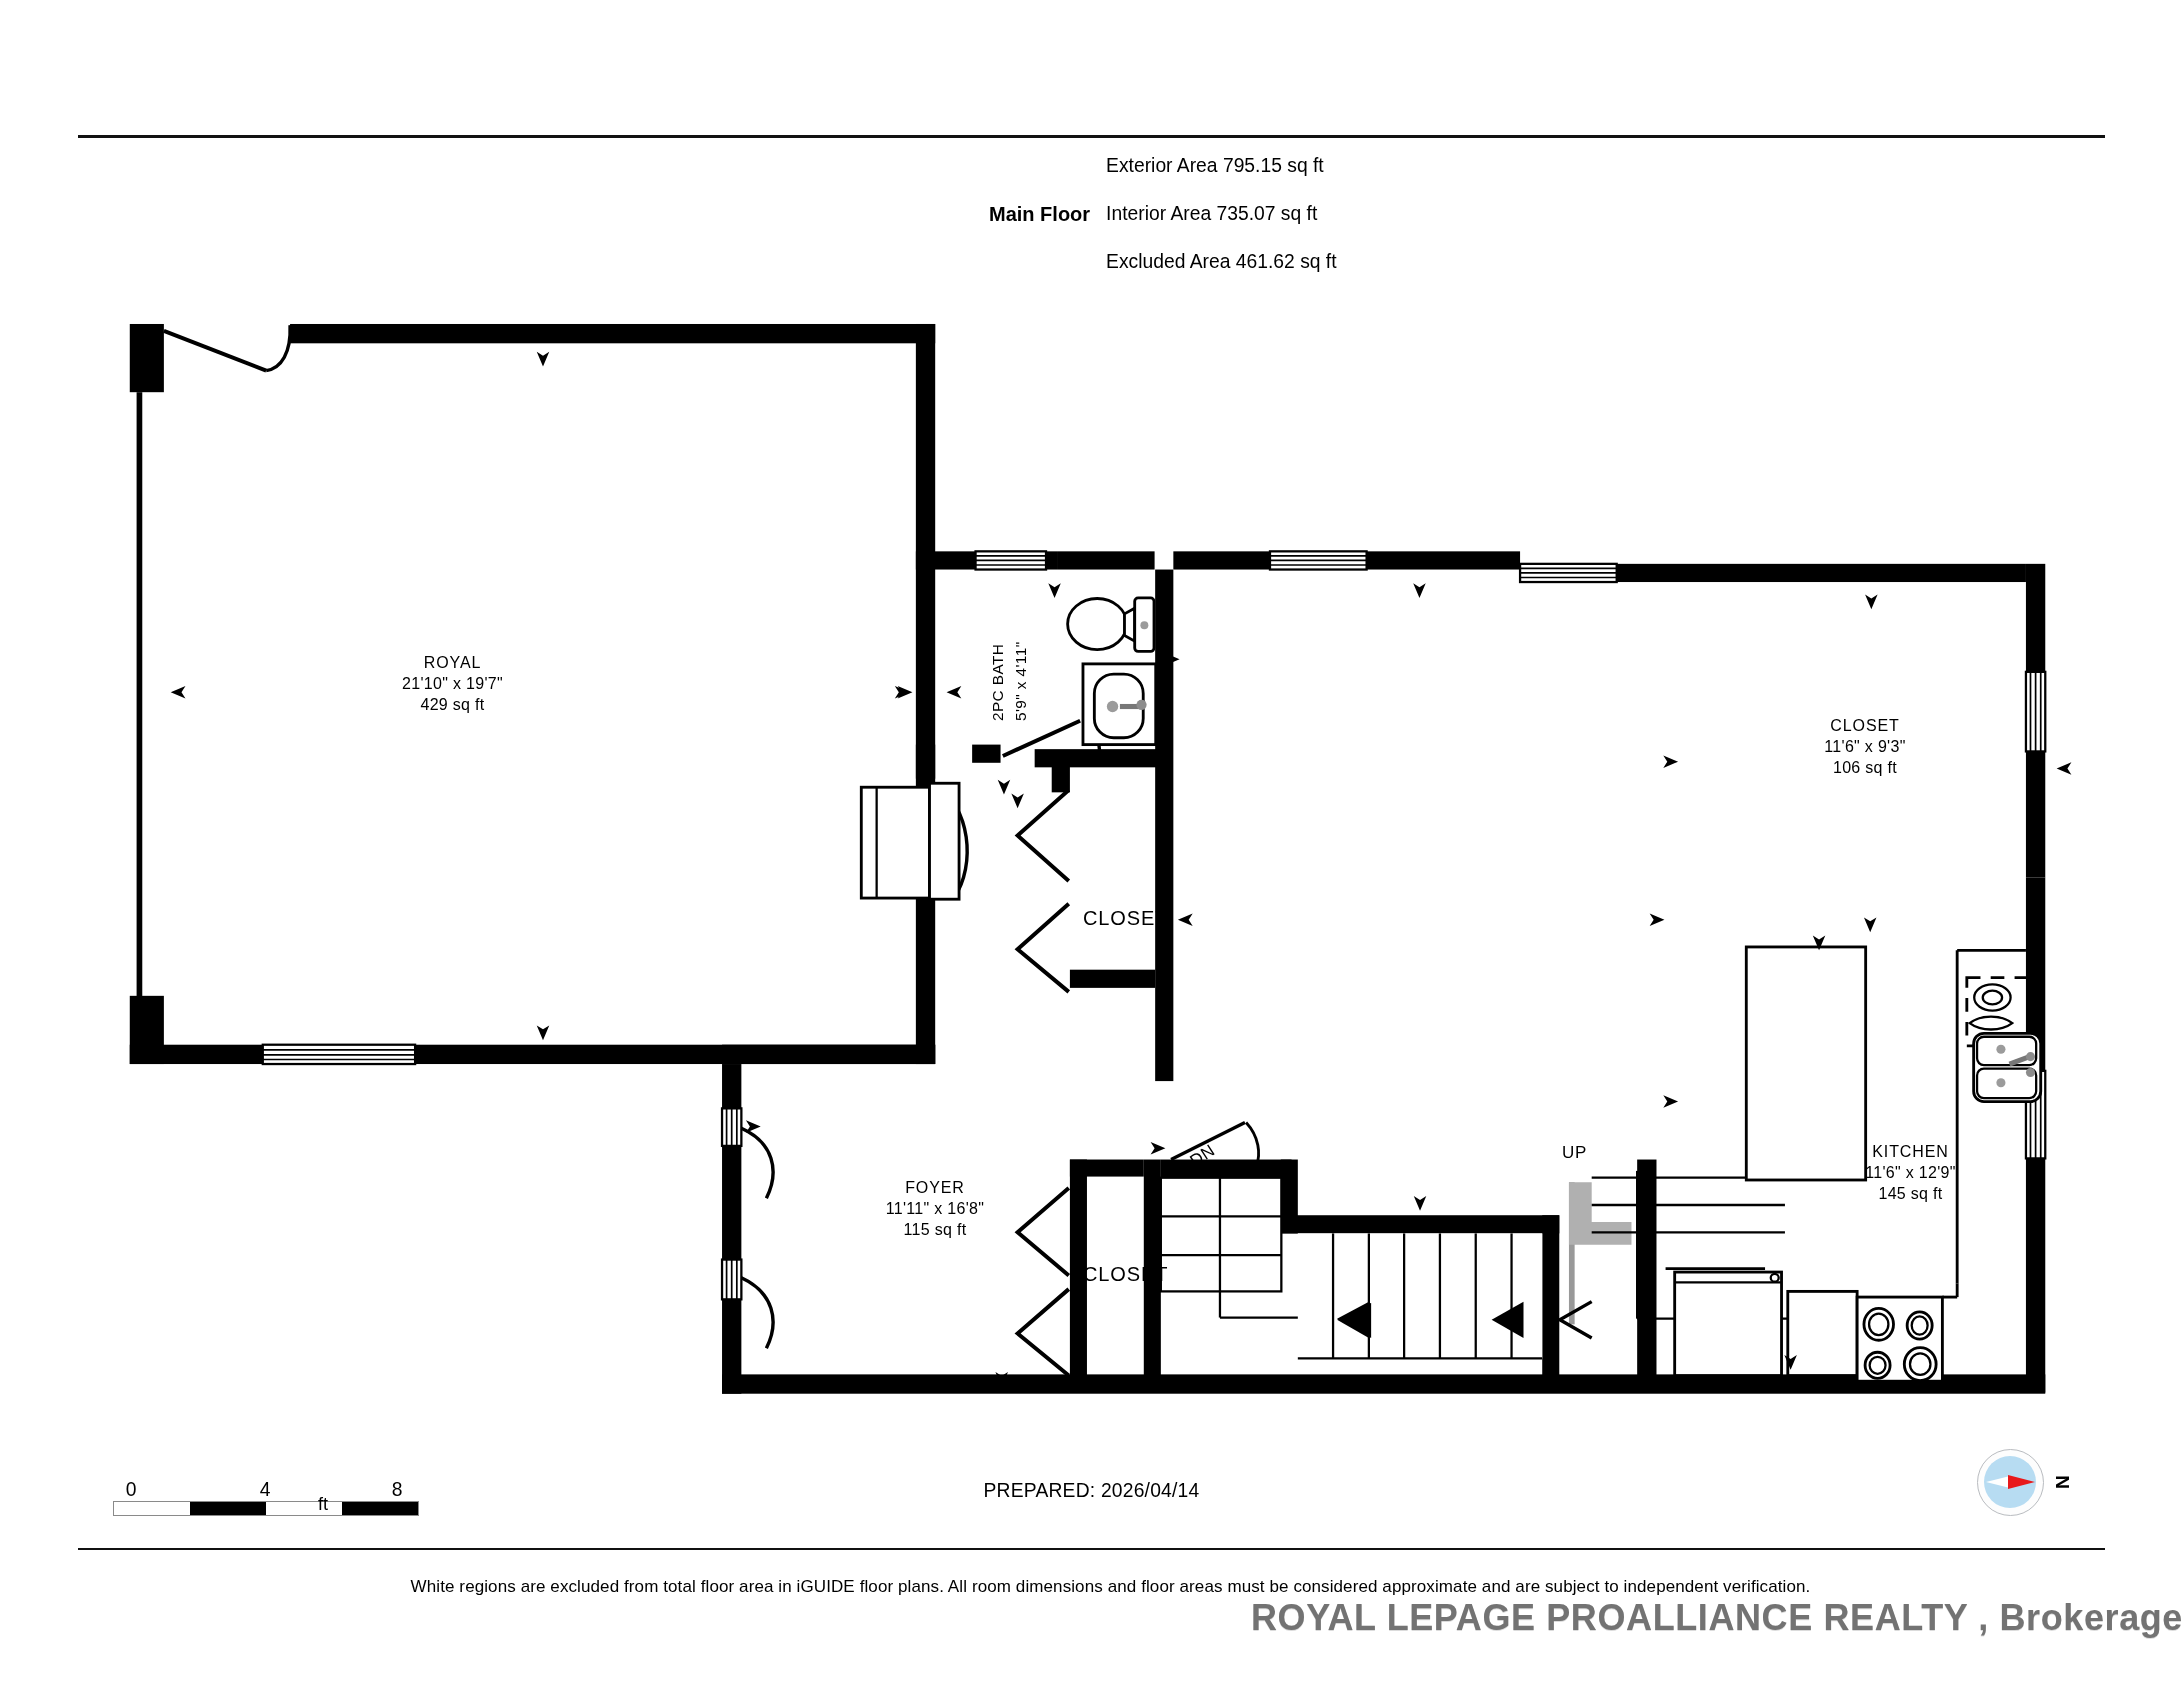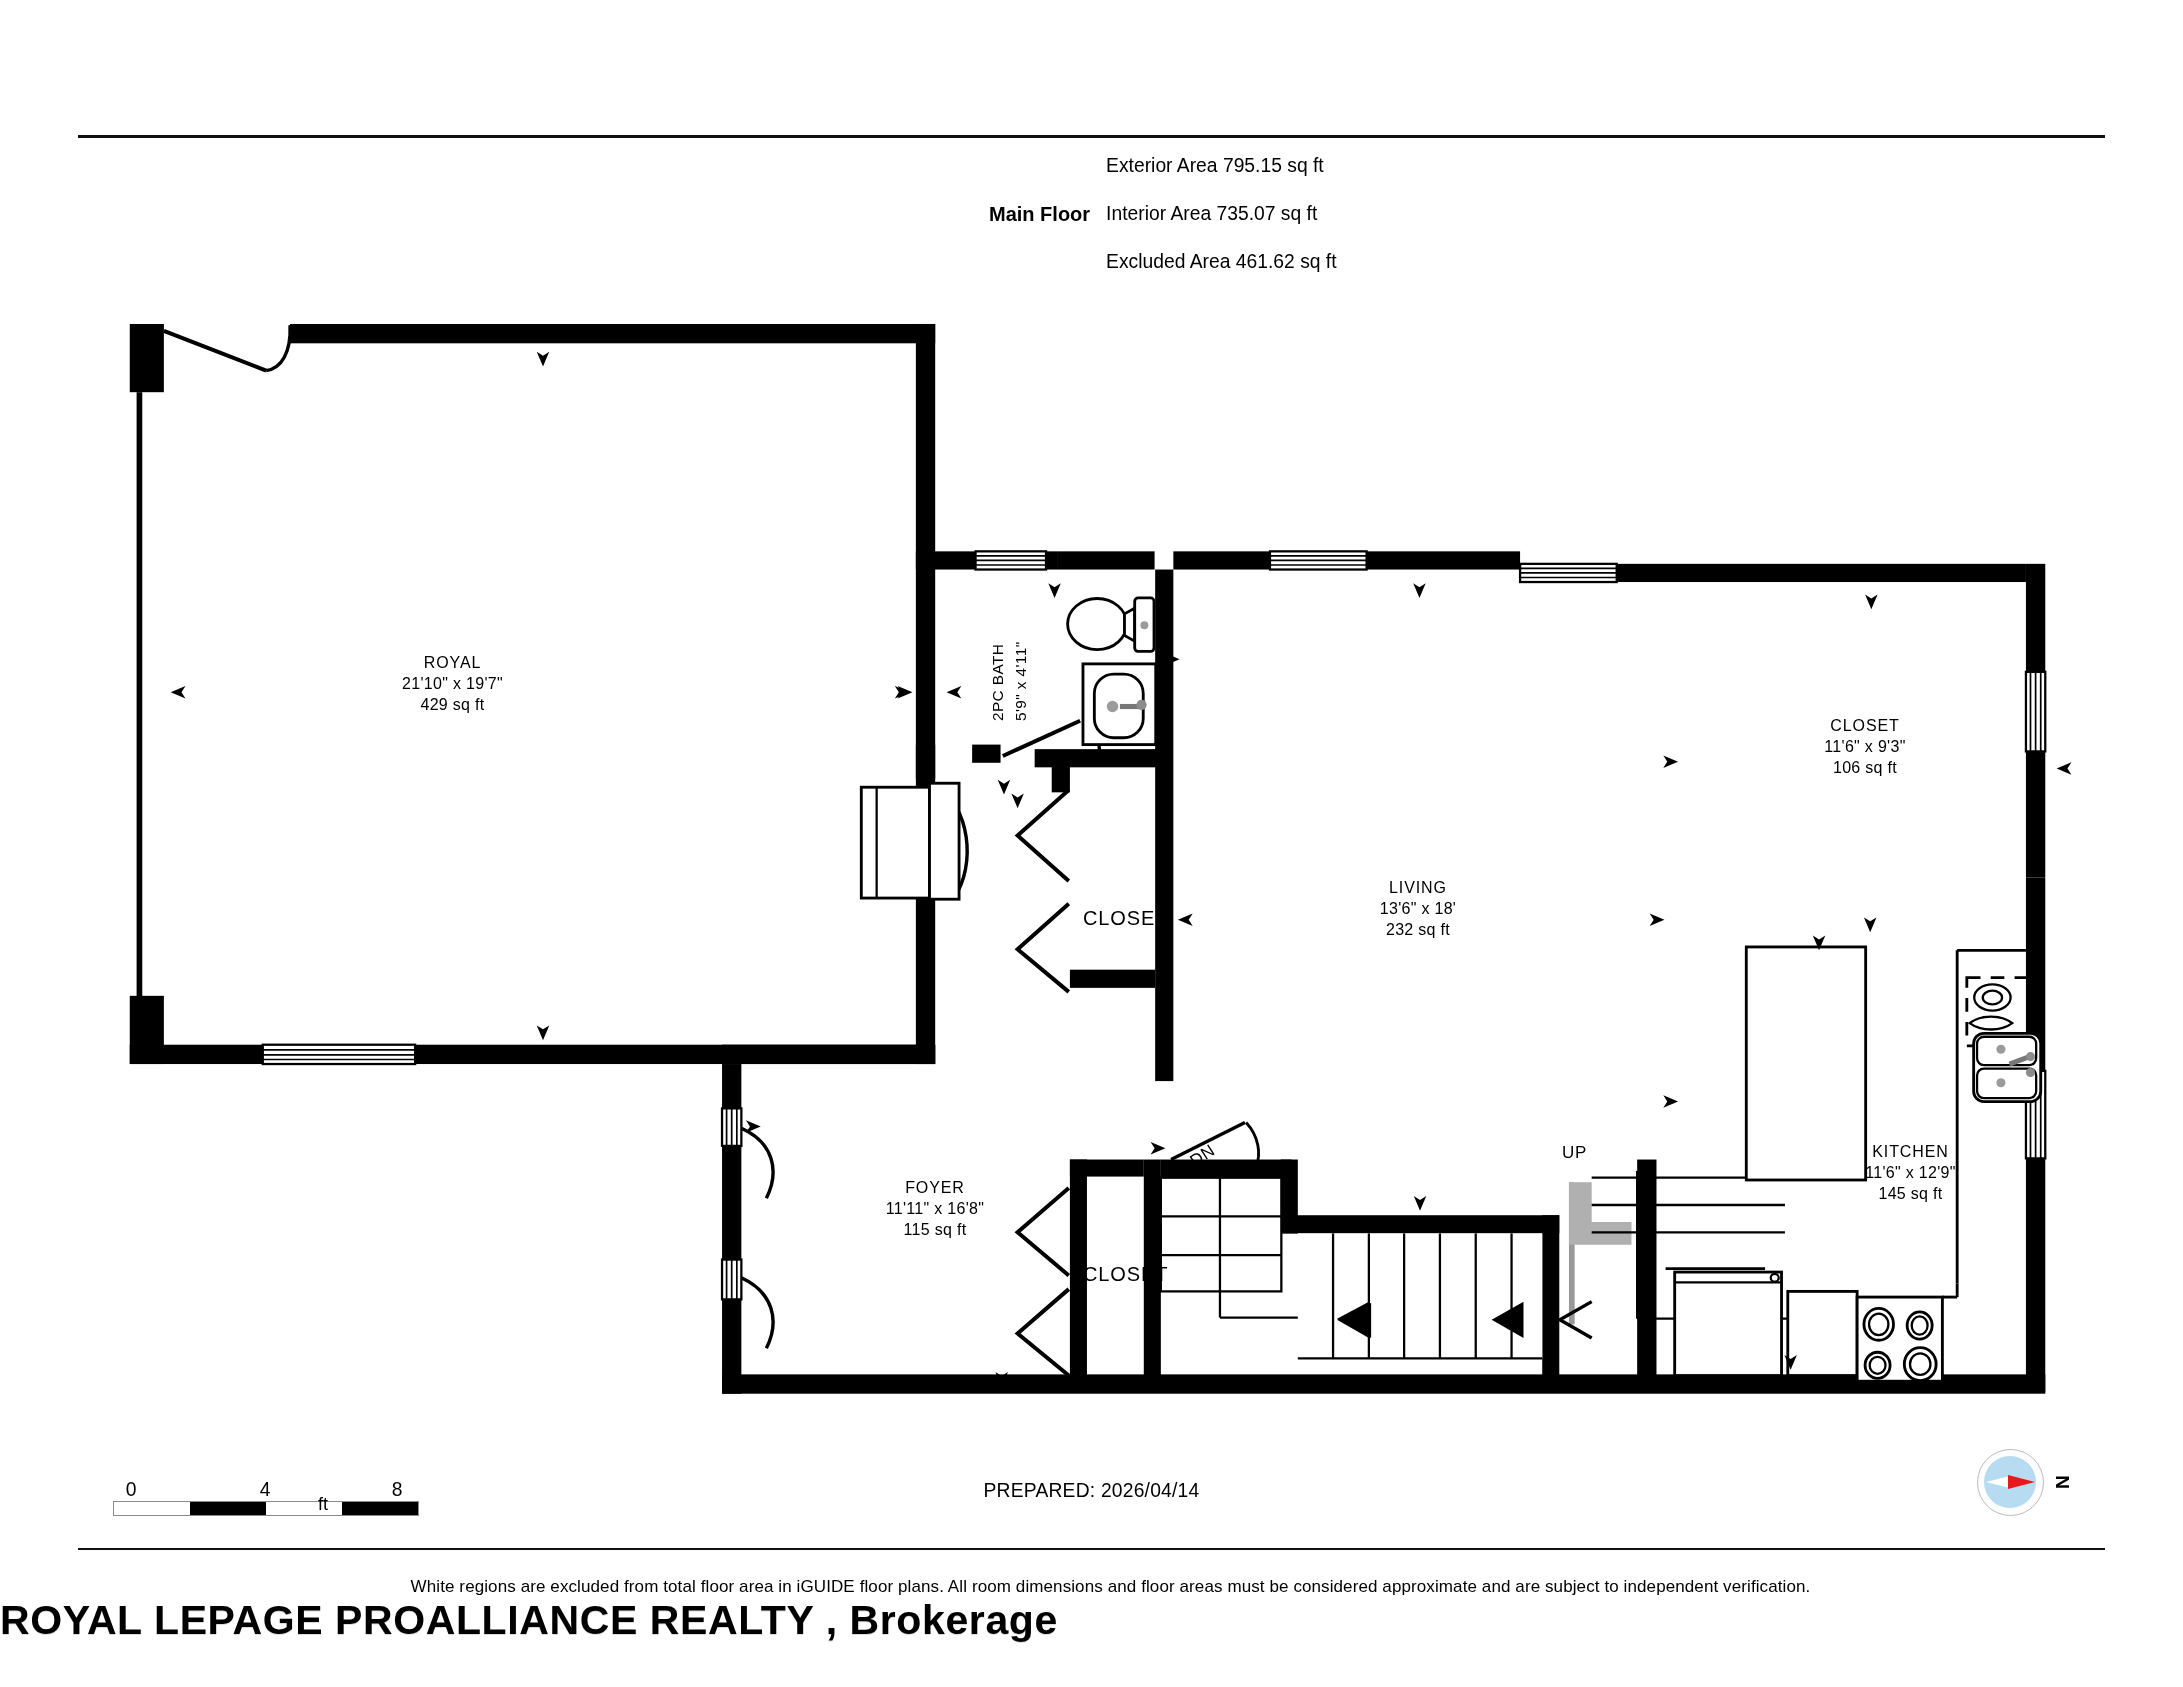--- a/index.html
+++ b/index.html
@@ -226,24 +226,24 @@
     font-size: 17px;
     letter-spacing: 0.1px;
     margin-left: 19px;
   }
 
   .watermark {
     position: absolute;
     top: 1597px;
     left: 0;
     width: 100%;
-    text-align: left;
-    font-size: 41px;
+    text-align: right;
+    font-size: 36px;
     font-weight: bold;
-    color: #000000;
+    color: #737373;
     letter-spacing: 0.6px;
     text-shadow: 0 1.1px 0.6px rgba(190,190,190,0.55);
   }
 </style>
 </head>
 <body>
 
 <div class="page">
 
   <div class="rule-top"></div>
@@ -500,25 +500,20 @@
     <div>429 sq ft</div>
   </div>
 
   <div class="vert-label" style="left:988px; top:721px;">
     <span>2PC BATH</span>
   </div>
   <div class="vert-label" style="left:1011px; top:721px;">
     <span>5'9" x 4'11"</span>
   </div>
 
-  <div class="room-label" style="left:1296px; top:878px; width:244px;">
-    <div class="rname">LIVING</div>
-    <div>13'6" x 18'</div>
-    <div>232 sq ft</div>
-  </div>
 
   <div class="room-label" style="left:1757px; top:716px; width:216px;">
     <div class="rname">CLOSET</div>
     <div>11'6" x 9'3"</div>
     <div>106 sq ft</div>
   </div>
 
   <div class="room-label" style="left:1814px; top:1142px; width:193px;">
     <div class="rname">KITCHEN</div>
     <div>11'6" x 12'9"</div>

